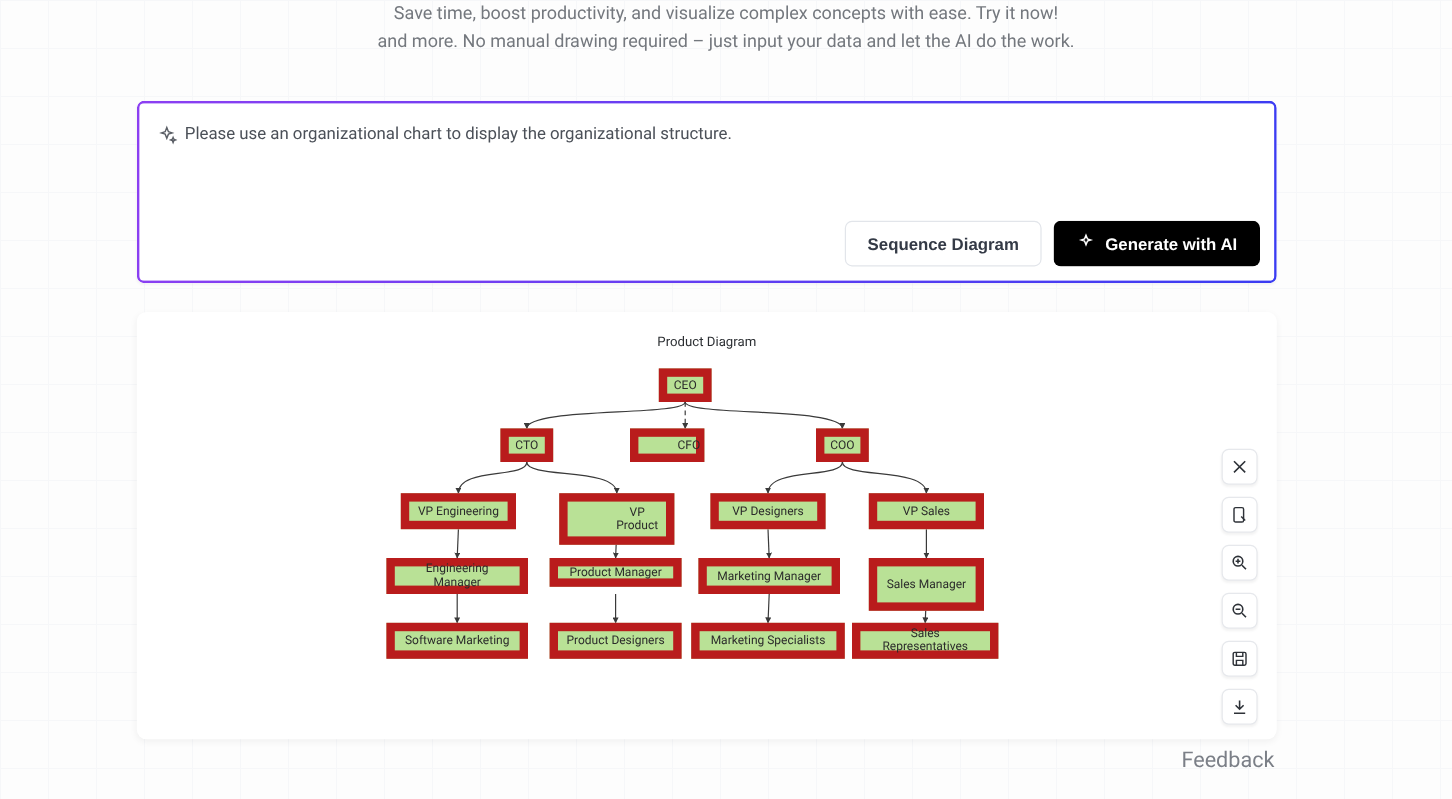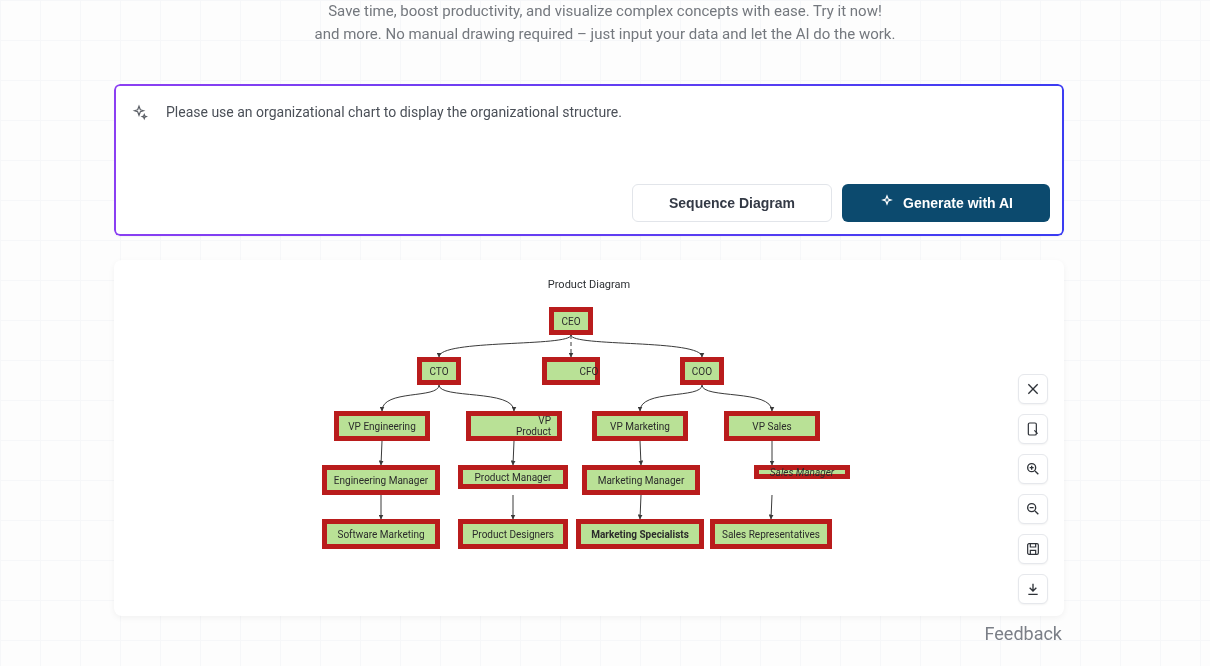--- a/index.html
+++ b/index.html
@@ -39,41 +39,41 @@
     border-radius: 6px;
     padding: 2px;
     background: linear-gradient(100deg, #8c3ff2 0%, #3a3cf2 100%);
     -webkit-mask: linear-gradient(#000 0 0) content-box, linear-gradient(#000 0 0);
     -webkit-mask-composite: xor; mask-composite: exclude;
     pointer-events: none;
   }
   .prompt-row {
     position: absolute;
     left: 16px; top: 20px; right: 16px;
-    display: flex; align-items: flex-start; gap: 18px;
+    display: flex; align-items: flex-start; gap: 6px;
     color: #4b5058;
     font-size: 14px;
   }
   .sparkle-icon { flex: 0 0 auto; color: #5b5f66; }
   .prompt-actions {
     position: absolute;
     right: 14px; bottom: 14px;
     display: flex; gap: 10px;
   }
   .btn {
     display: inline-flex; align-items: center; gap: 8px;
-    height: 38px; padding: 0 36px;
+    height: 38px; padding: 0 18px;
     border-radius: 6px;
     font-size: 14px; font-weight: 600;
     cursor: pointer;
     border: 1px solid transparent;
     background: #fff;
   }
   .btn.secondary { border-color: #e2e5ea; color: #343a46; }
-  .btn.primary   { background: #0c4a6e; color: #fff; }
+  .btn.primary   { background: #000000; color: #fff; }
   .btn.primary .sparkle-small { color: #fff; }
 
   .diagram-card {
     position: absolute;
     left: 114px; top: 260px;
     width: 950px; height: 356px;
     background: #fff;
     border-radius: 8px;
     box-shadow: 0 2px 6px rgba(0,0,0,0.05);
   }
@@ -88,25 +88,25 @@
   
   .svg-stage {
     position: absolute;
     left: 0; top: 0;
     width: 100%; height: 100%;
     pointer-events: none;
   }
   .node {
     position: absolute;
     background: #b9e196;
-    border: 5px solid #b91c1c;
+    border: 7px solid #b91c1c;
     font-size: 10px;
     color: #2b2b2b;
     display: flex; align-items: center; justify-content: center;
-    text-align: right;
+    text-align: center;
     padding: 0 6px;
   }
 
   
   .tool {
     position: absolute;
     width: 30px; height: 30px;
     background: #fff;
     border: 1px solid #e6e8ec;
     border-radius: 6px;
@@ -179,33 +179,33 @@
       <path d="M 526 181 L 527 205" fill="none" stroke="#3a3a3a" stroke-width="1" marker-end="url(#arrow)"></path>
       <path d="M 658 181 L 658 205" fill="none" stroke="#3a3a3a" stroke-width="1" marker-end="url(#arrow)"></path>
       <path d="M 267 235 L 267 259" fill="none" stroke="#3a3a3a" stroke-width="1" marker-end="url(#arrow)"></path>
       <path d="M 399 235 L 399 259" fill="none" stroke="#3a3a3a" stroke-width="1" marker-end="url(#arrow)"></path>
       <path d="M 527 235 L 526 259" fill="none" stroke="#3a3a3a" stroke-width="1" marker-end="url(#arrow)"></path>
       <path d="M 658 235 L 657 259" fill="none" stroke="#3a3a3a" stroke-width="1" marker-end="url(#arrow)"></path>
     </svg>
   <div id="nodes-layer">
       <div class="node" style="left: 435px; top: 47px; width: 44px; height: 28px;">CEO</div>
       <div class="node" style="left: 303px; top: 97px; width: 44px; height: 28px;">CTO</div>
-      <div class="node" style="left: 428px; top: 97px; width: 44px; height: 28px; padding-left: 42px;">CFO</div>
+      <div class="node" style="left: 411px; top: 97px; width: 44px; height: 28px; padding-left: 42px;">CFO</div>
       <div class="node" style="left: 566px; top: 97px; width: 44px; height: 28px;">COO</div>
       <div class="node" style="left: 220px; top: 151px; width: 96px; height: 30px;">VP Engineering</div>
-      <div class="node" style="left: 352px; top: 151px; width: 96px; height: 30px; padding-left: 40px;">VP Product</div>
-      <div class="node" style="left: 478px; top: 151px; width: 96px; height: 30px;">VP Marketing</div>
+      <div class="node" style="left: 352px; top: 151px; width: 96px; height: 43px; padding-left: 40px;">VP Product</div>
+      <div class="node" style="left: 478px; top: 151px; width: 96px; height: 30px;">VP Designers</div>
       <div class="node" style="left: 610px; top: 151px; width: 96px; height: 30px;">VP Sales</div>
       <div class="node" style="left: 208px; top: 205px; width: 118px; height: 30px;">Engineering Manager</div>
       <div class="node" style="left: 344px; top: 205px; width: 110px; height: 24px;">Product Manager</div>
       <div class="node" style="left: 468px; top: 205px; width: 118px; height: 30px;">Marketing Manager</div>
-      <div class="node" style="left: 640px; top: 205px; width: 96px; height: 14px; font-style: italic;">Sales Manager</div>
+      <div class="node" style="left: 610px; top: 205px; width: 96px; height: 44px;">Sales Manager</div>
       <div class="node" style="left: 208px; top: 259px; width: 118px; height: 30px;">Software Marketing</div>
       <div class="node" style="left: 344px; top: 259px; width: 110px; height: 30px;">Product Designers</div>
-      <div class="node" style="left: 462px; top: 259px; width: 128px; height: 30px; font-weight: bold;">Marketing Specialists</div>
+      <div class="node" style="left: 462px; top: 259px; width: 128px; height: 30px;">Marketing Specialists</div>
       <div class="node" style="left: 596px; top: 259px; width: 122px; height: 30px;">Sales Representatives</div>
     </div>
 </div>
 
 <div id="toolbar">
     <div class="tool" style="left: 1018px; top: 374px;">
       <span>
         <svg width="16" height="16" viewBox="0 0 24 24" fill="none" stroke="currentColor" stroke-width="2">
           <path d="M5 5l14 14M19 5L5 19"></path>
         </svg>

